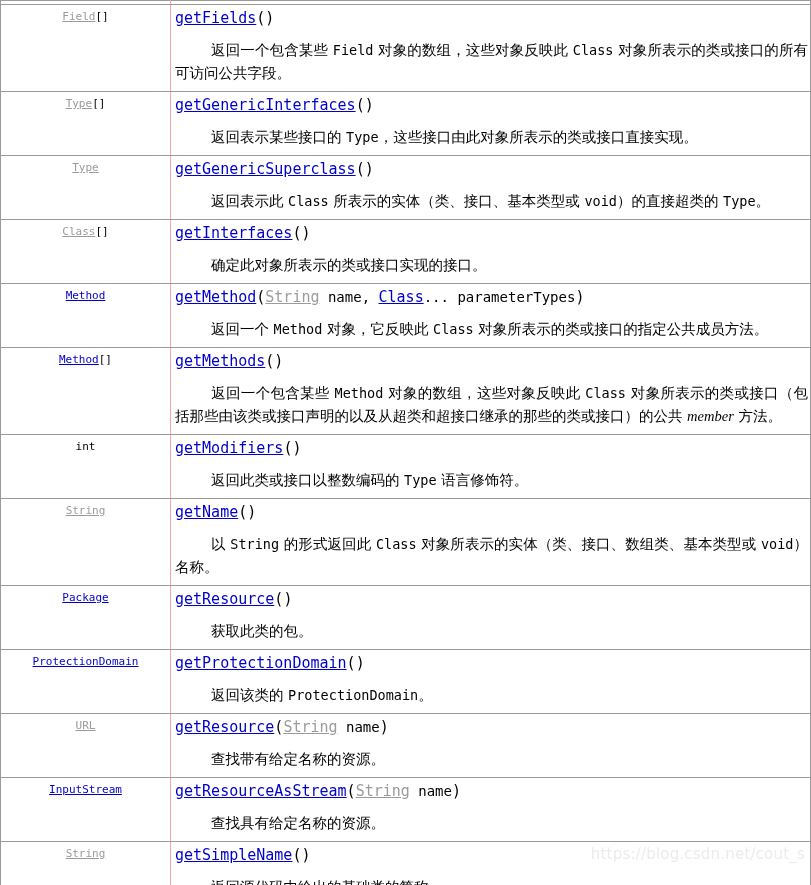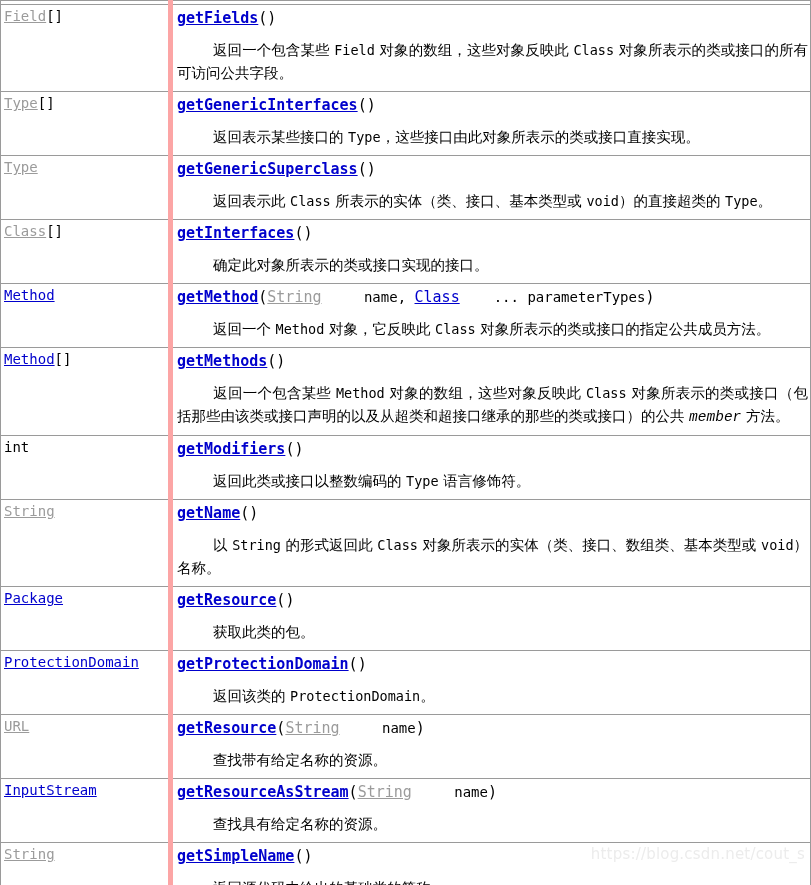--- a/index.html
+++ b/index.html
@@ -22,27 +22,27 @@
     border-top: 1px solid #9a9a9a;
     border-left: 1px solid #9a9a9a;
     border-right: 1px solid #9a9a9a;
   }
 
   #method-table tr { background: #ffffff; }
 
   td.type-cell {
     width: 170px;
     box-sizing: border-box;
-    border-right: 5px solid #fca5a5;
+    border-right: 1px solid #fca5a5;
     border-bottom: 1px solid #9a9a9a;
-    text-align: left;
+    text-align: center;
     vertical-align: top;
     padding: 4px 3px 6px 3px;
     font-family: "DejaVu Sans Mono", "Liberation Mono", monospace;
-    font-size: 14px;
+    font-size: 11px;
     line-height: 15px;
     color: #000000;
     white-space: nowrap;
     overflow: hidden;
   }
 
   td.desc-cell {
     box-sizing: border-box;
     border-bottom: 1px solid #9a9a9a;
     vertical-align: top;
@@ -69,44 +69,44 @@
   .arr { color: #000000; }
 
   .sig-line {
     font-family: "DejaVu Sans Mono", "Liberation Mono", monospace;
     font-size: 15px;
     line-height: 20px;
     white-space: nowrap;
   }
   a.method-link {
     color: #0000cc;
-    font-weight: bold;
+    font-weight: normal;
     text-decoration: underline;
     font-family: "DejaVu Sans Mono", "Liberation Mono", monospace;
     font-size: 15px;
   }
   .paren { color: #000000; font-size: 15px; }
-  .param-name { color: #000000; font-size: 14px; padding-left: 34px; }
+  .param-name { color: #000000; font-size: 14px; }
 
   .desc-line {
     font-family: "DejaVu Sans", "Liberation Sans", sans-serif;
     font-size: 14.5px;
     line-height: 23px;
     color: #000000;
     text-align: justify;
     text-justify: inter-ideograph;
     margin-top: 11px;
   }
   .desc-line .indent { display: inline-block; width: 36px; }
   .desc-line code {
     font-family: "DejaVu Sans Mono", "Liberation Mono", monospace;
     font-size: 13.5px;
   }
   .desc-line i {
-    font-family: Liberation Mono, monospace;
+    font-family: Liberation Serif, serif;
     font-style: italic;
   }
 
   #watermark {
     position: absolute;
     right: 6px;
     bottom: 22px;
     color: #ececec;
     font-family: "DejaVu Sans", "Liberation Sans", sans-serif;
     font-size: 15px;

